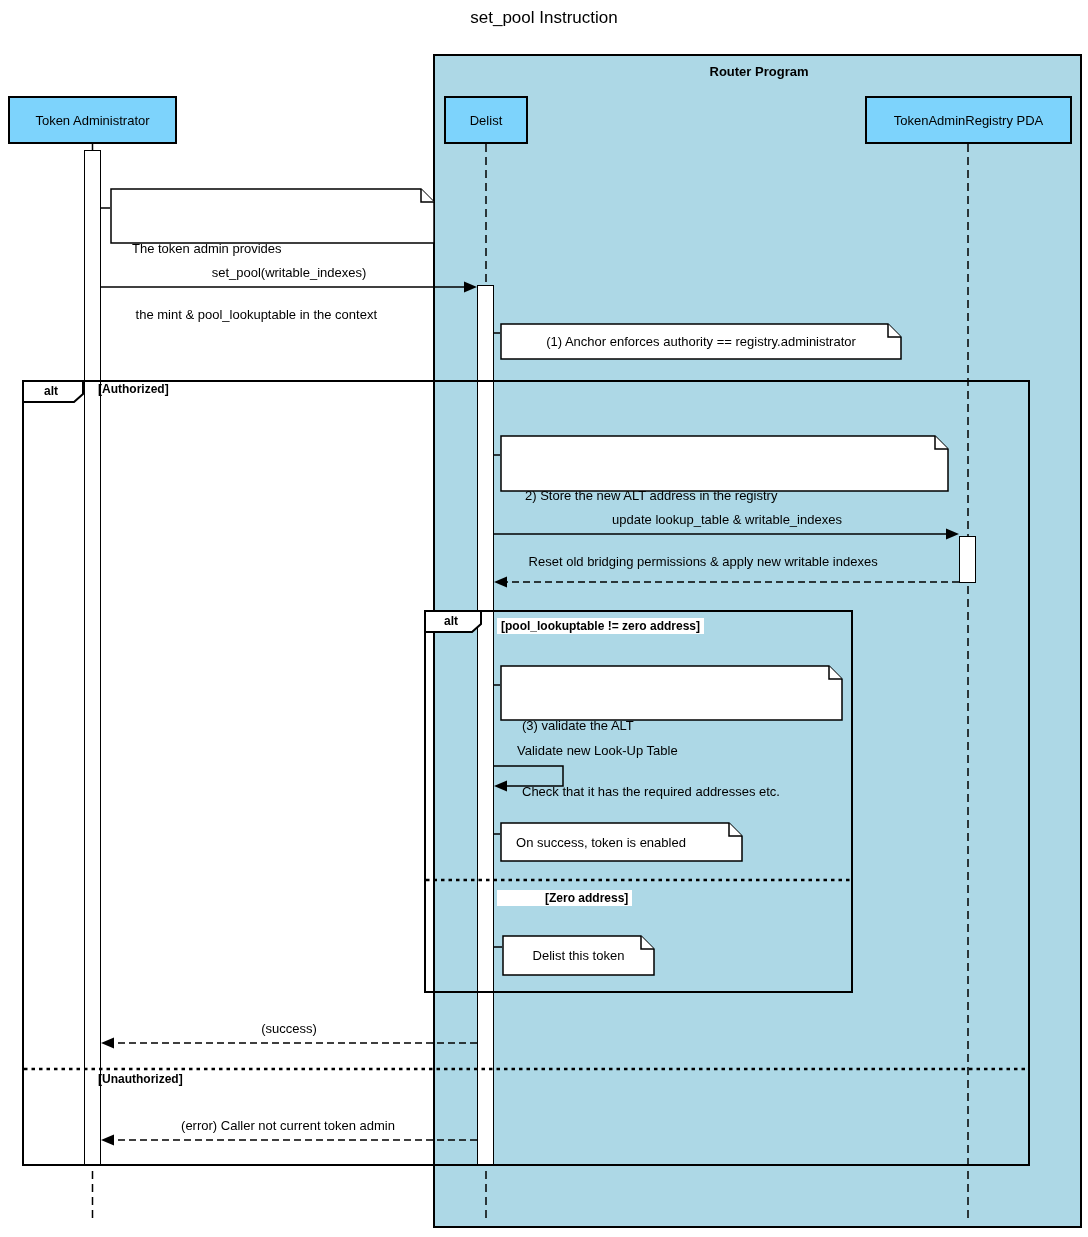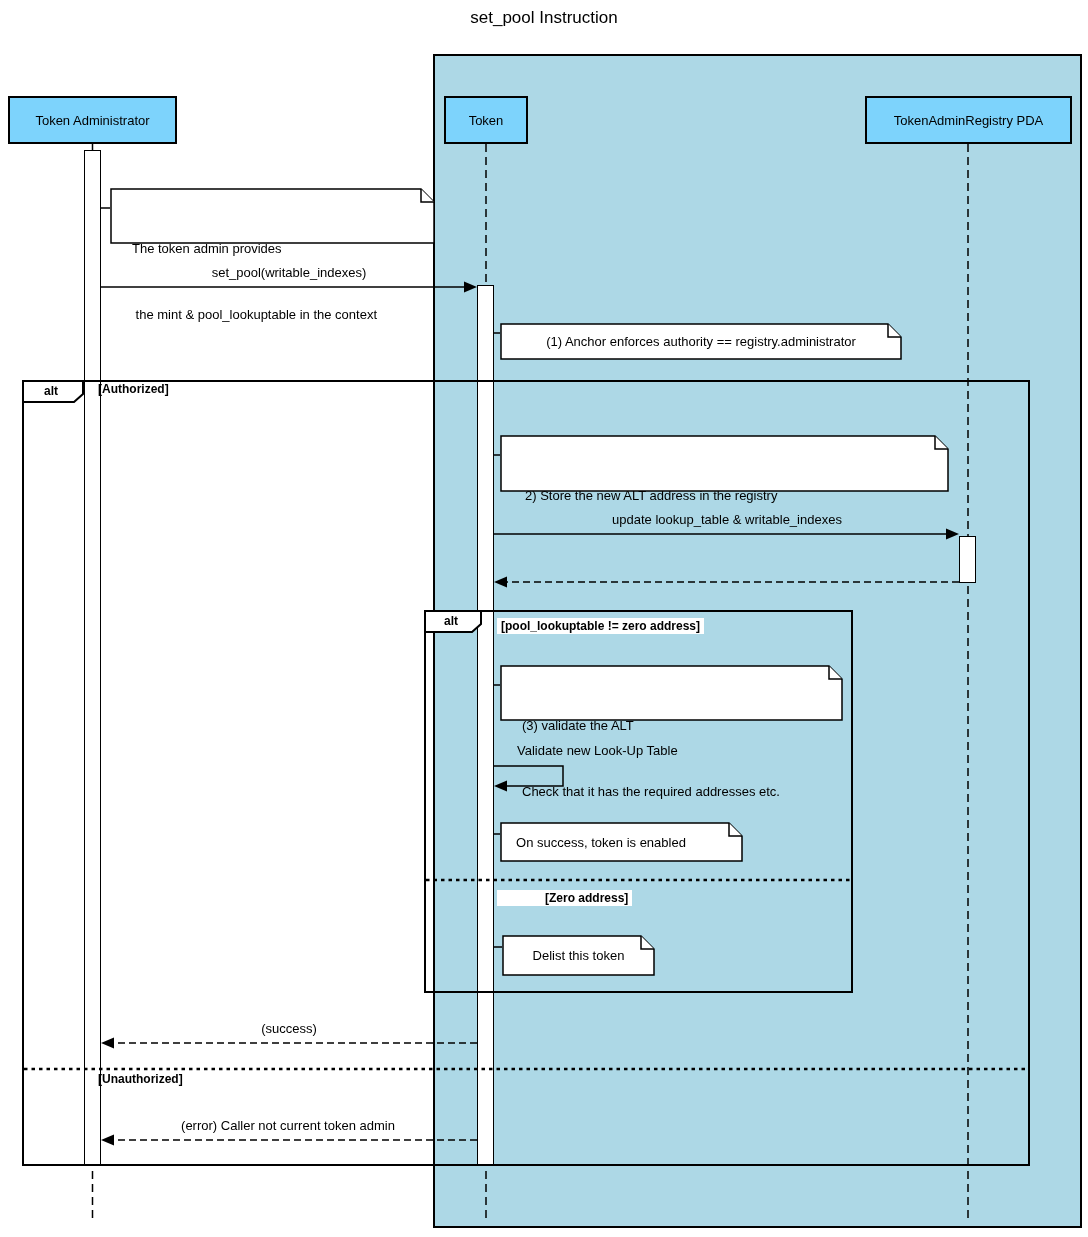--- a/index.html
+++ b/index.html
@@ -45,36 +45,37 @@
   .shape-white.thick { stroke-width:2; }
 </style>
 </head>
 <body>
 
 <div class="canvas">
 
   <div class="title" style="left:344px; top:8px; width:400px;">set_pool Instruction</div>
 
   <div class="frame" style="left:433px; top:54px; width:649px; height:1174px;"></div>
+  <div class="frame-label" style="left:559px; top:64px; width:400px;">Router Program</div>
 
   <svg class="layer" width="1088" height="1237">
     <line class="ln life" x1="92.5" y1="144" x2="92.5" y2="1222"></line>
     <line class="ln life" x1="486" y1="144" x2="486" y2="1222"></line>
     <line class="ln life" x1="968" y1="144" x2="968" y2="1222"></line>
   </svg>
 
   <div class="activation" style="left:84px; top:150px; width:17px; height:1016px;"></div>
   <div class="activation" style="left:477px; top:285px; width:17px; height:881px;"></div>
   <div class="activation" style="left:959px; top:536px; width:17px; height:47px;"></div>
 
   <div class="pbox" style="left:8px; top:96px; width:169px; height:48px;">
     <span>Token Administrator</span>
   </div>
   <div class="pbox" style="left:444px; top:96px; width:84px; height:48px;">
-    <span>Token</span>
+    <span>Delist</span>
   </div>
   <div class="pbox" style="left:865px; top:96px; width:207px; height:48px;">
     <span>TokenAdminRegistry PDA</span>
   </div>
 
   <div class="altframe" style="left:22px; top:380px; width:1008px; height:786px;"></div>
   <div class="alt-tab" style="left:22px; top:380px; width:64px; height:24px;">
     <svg width="64" height="24">
       <polygon class="shape-white thick" points="1,1 61,1 61,14 52,22 1,22"></polygon>
     </svg>
@@ -112,20 +113,21 @@
     <div class="note-center">(1) Anchor enforces authority == registry.administrator</div>
   </div>
 
   <div class="note" style="left:500px; top:427px; width:449px; height:57px;">
     <svg width="449" height="57">
       <polygon class="shape-white" points="1,1 435,1 448,14 448,56 1,56"></polygon>
       <polyline class="shape-white" points="435,1 435,14 448,14"></polyline>
     </svg>
     <div class="note-left" style="padding-left:25px;">
       <div>2) Store the new ALT address in the registry</div>
+      <div> Reset old bridging permissions &amp; apply new writable indexes</div>
     </div>
   </div>
 
   <div class="note" style="left:500px; top:657px; width:343px; height:56px;">
     <svg width="343" height="56">
       <polygon class="shape-white" points="1,1 329,1 342,14 342,55 1,55"></polygon>
       <polyline class="shape-white" points="329,1 329,14 342,14"></polyline>
     </svg>
     <div class="note-left">
       <div>(3) validate the ALT</div>

